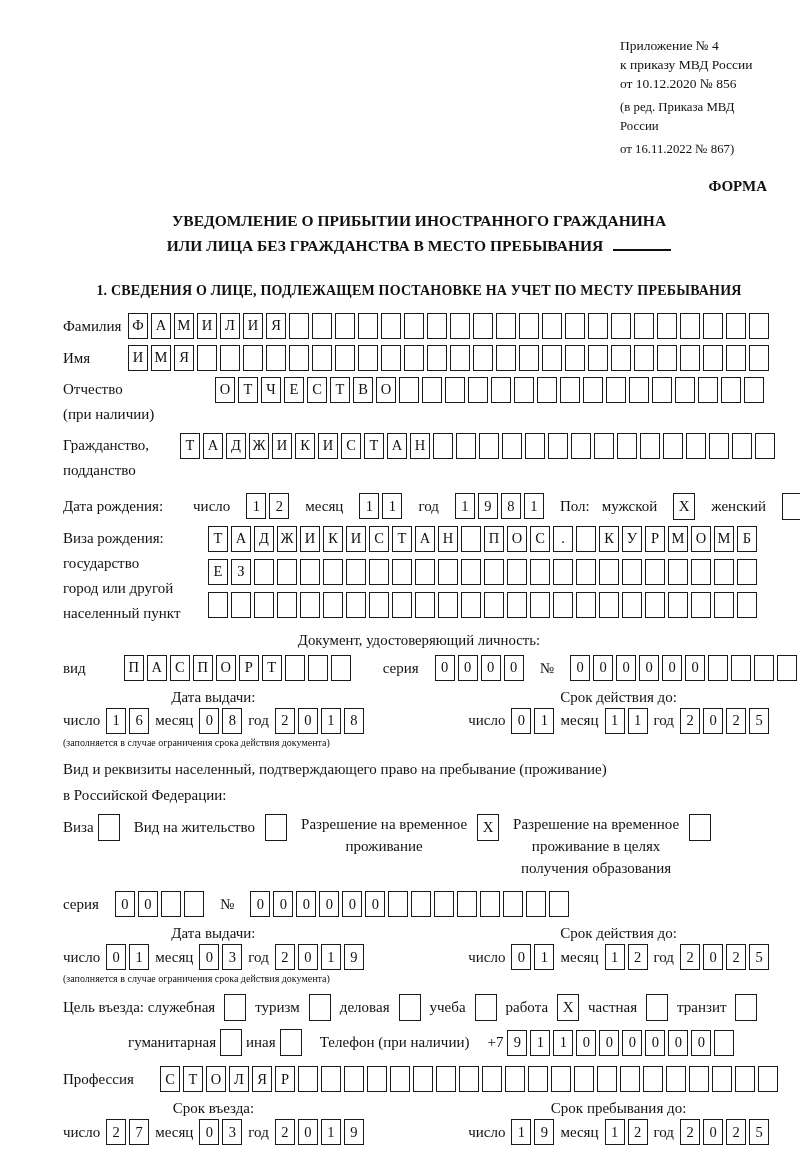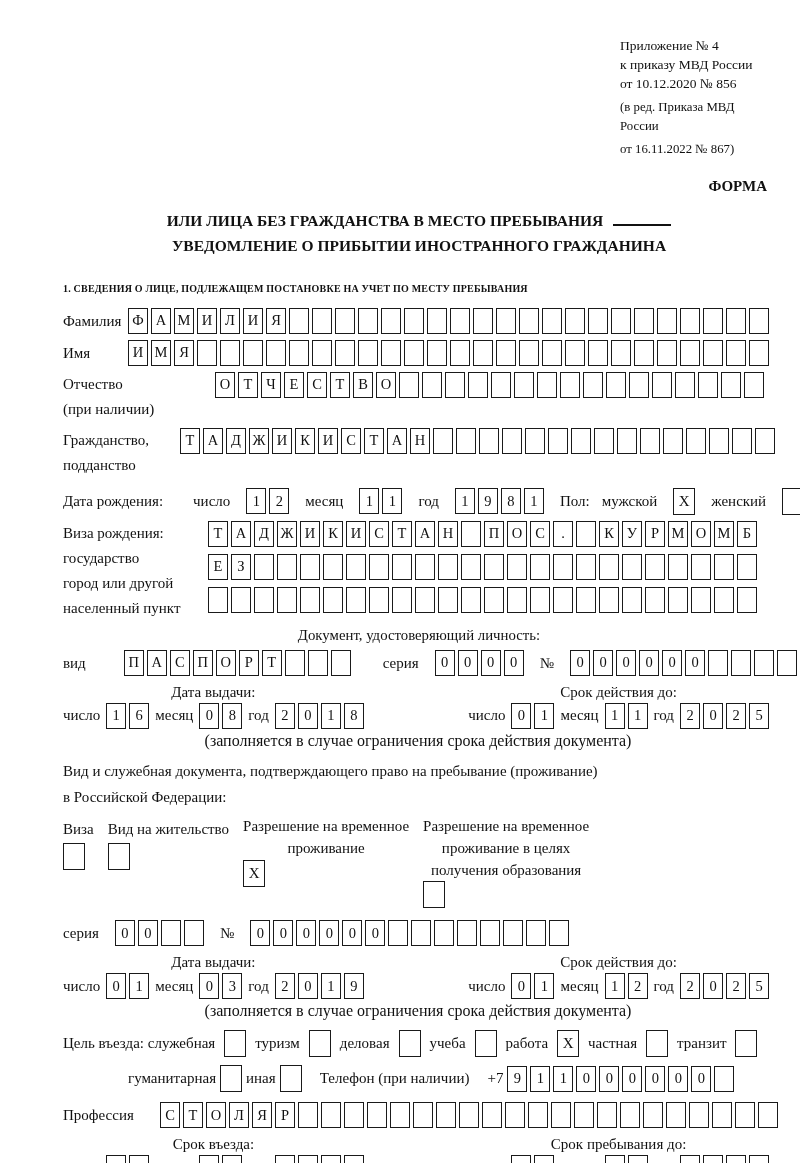--- a/index.html
+++ b/index.html
@@ -11,21 +11,21 @@
   .page { padding:36px 25px 10px 63px; }
 
   
   .top-header { margin-left:557px; font-size:13.5px; line-height:1.42; }
   .top-header .sub { font-size:12.8px; margin-top:5px; }
   .forma { text-align:right; margin-right:8px; font-weight:bold; font-size:15px; margin-top:20px; }
 
   
   .title { text-align:center; font-weight:bold; font-size:15.5px; line-height:1.6; margin-top:14px; }
   .title-underline { display:inline-block; width:58px; border-bottom:2.2px solid #111; height:14px; margin-left:10px; }
-  .section-title { font-weight:bold; font-size:10px; margin-top:24px; letter-spacing:0.2px; }
+  .section-title { text-align:center; font-weight:bold; font-size:14px; margin-top:24px; letter-spacing:0.2px; }
 
   
   .frm { margin-top:14px; }
   .row { display:flex; align-items:flex-start; margin-bottom:6px; }
   .label { font-size:15px; line-height:26px; flex:none; }
   .lbl-col { flex:none; font-size:15px; line-height:25px; }
   .cells { display:flex; gap:3px; flex:none; }
   .cell {
     width:20px; height:26px; border:1.6px solid #1a1a1a; flex:none;
     display:flex; align-items:center; justify-content:center;
@@ -38,26 +38,26 @@
   }
 
   .inline-row { display:flex; align-items:center; column-gap:16px; margin-bottom:6px; flex-wrap:nowrap; }
   .doc-header { text-align:center; font-weight:normal; font-size:14.8px; margin:4px 0 6px 0; }
 
   
   .dates-pair { display:flex; justify-content:space-between; margin-top:8px; padding-right:6px; }
   .date-group { }
   .date-title { text-align:center; font-size:15px; margin-bottom:2px; }
   .date-fields { display:flex; align-items:center; column-gap:6px; font-size:15px; }
-  .note-right { text-align:center; font-size:16px; margin-top:3px; padding-right:2px; }
+  .note-right { text-align:left; font-size:10px; margin-top:3px; padding-right:2px; }
 
   .para { font-size:15px; line-height:1.75; margin-top:8px; }
 
   .opts-row { display:flex; align-items:flex-start; column-gap:14px; margin-top:6px; }
-  .opt { display:flex; align-items:flex-start; column-gap:10px;flex-direction:column; }
+  .opt { display:flex; align-items:flex-start; column-gap:10px; }
   .opt .single { line-height:27px; font-size:15px; }
   .opt-multi { text-align:center; font-size:15px; line-height:1.45; }
 
   .purpose-row { display:flex; align-items:center; column-gap:9px; margin-top:10px; font-size:15px; }
   .indent-row { display:flex; align-items:center; column-gap:4px; margin-top:8px; margin-left:65px; font-size:15px; }
 
   .multirow-gap > .cells { margin-bottom:7px; }
 </style>
 </head>
 <body>
@@ -67,22 +67,22 @@
   <div class="top-header">
     <div>Приложение № 4</div>
     <div>к приказу МВД России</div>
     <div>от 10.12.2020 № 856</div>
     <div class="sub">(в ред. Приказа МВД России</div>
     <div class="sub">от 16.11.2022 № 867)</div>
   </div>
   <div class="forma">ФОРМА</div>
 
   <div class="title">
+    <div>УВЕДОМЛЕНИЕ О ПРИБЫТИИ ИНОСТРАННОГО ГРАЖДАНИНА</div>
     <div><span>ИЛИ ЛИЦА БЕЗ ГРАЖДАНСТВА В МЕСТО ПРЕБЫВАНИЯ</span><span class="title-underline"></span></div>
-    <div>УВЕДОМЛЕНИЕ О ПРИБЫТИИ ИНОСТРАННОГО ГРАЖДАНИНА</div>
   </div>
   <div class="section-title">1. СВЕДЕНИЯ О ЛИЦЕ, ПОДЛЕЖАЩЕМ ПОСТАНОВКЕ НА УЧЕТ ПО МЕСТУ ПРЕБЫВАНИЯ</div>
 
   <div class="frm">
 
     <div class="row">
       <div class="label" style="width:65px">Фамилия</div>
       <div class="cells">
           <span class="cell">Ф</span>
           <span class="cell">А</span>
@@ -413,21 +413,21 @@
               <span class="cell">0</span>
               <span class="cell">2</span>
               <span class="cell">5</span>
             </div>
         </div>
       </div>
     </div>
     <div class="note-right">(заполняется в случае ограничения срока действия документа)</div>
 
     <div class="para">
-      <div>Вид и служебная документа, подтверждающего право на пребывание (проживание)</div>
+      <div>Вид и реквизиты населенный, подтверждающего право на пребывание (проживание)</div>
       <div>в Российской Федерации:</div>
     </div>
 
     <div class="opts-row">
       <div class="opt" style="column-gap:4px">
         <span class="single">Виза</span>
         <span class="checkbox"></span>
       </div>
       <div class="opt">
         <span class="single">Вид на жительство</span>

